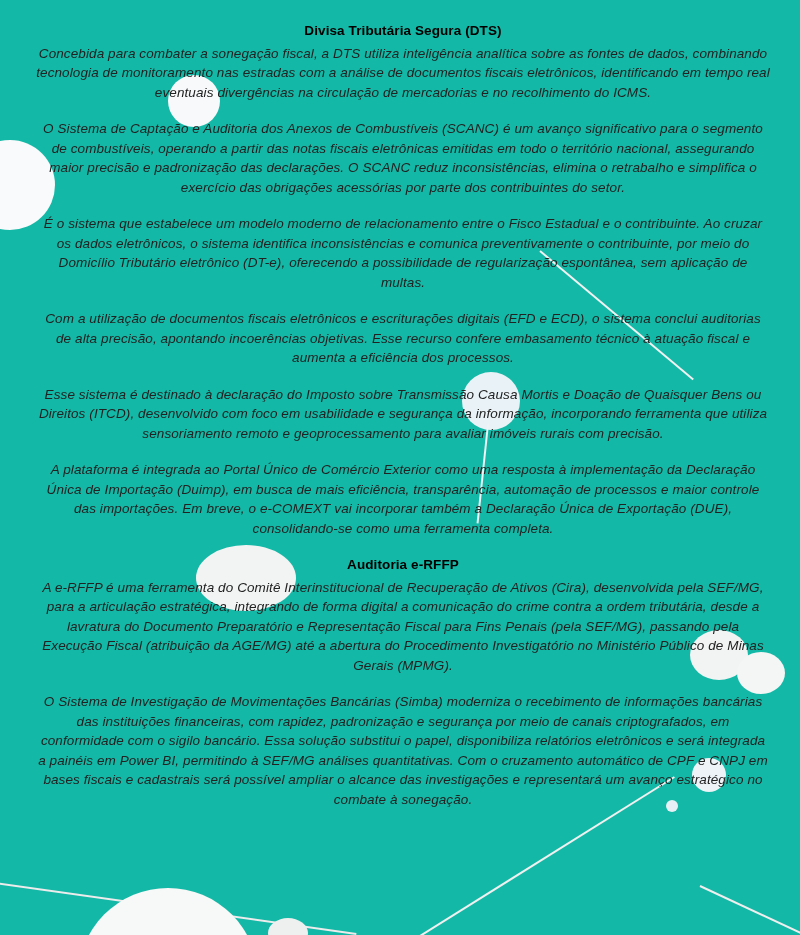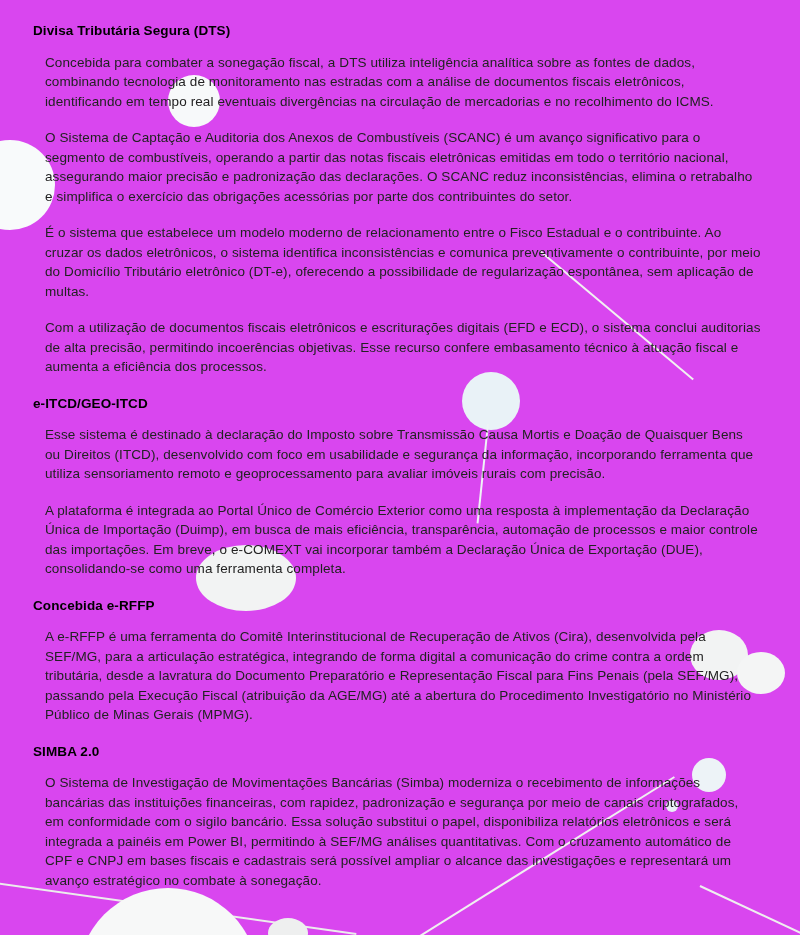--- a/index.html
+++ b/index.html
@@ -5,22 +5,23 @@
   html, body {
     margin: 0;
     padding: 0;
     background: #ffffff;
     font-family: "Liberation Sans", "DejaVu Sans", sans-serif;
   }
   .page {
     position: relative;
     width: 800px;
     height: 935px;
-    background: #d946ef;
+    background: #14b8a6;
     overflow: hidden;
+    text-align: center;
   }
   
   .bg-layer {
     position: absolute;
     inset: 0;
     z-index: 0;
     pointer-events: none;
   }
   .bg-circle {
     position: absolute;
@@ -49,25 +50,26 @@
   }
   .doc-section h2 {
     margin: 0;
     font-size: 13.5px;
     line-height: 19.5px;
     font-weight: bold;
     color: #000000;
     letter-spacing: 0.1px;
   }
   .doc-section p {
-    margin: 12px;
+    margin: 3px;
     font-size: 13.5px;
     line-height: 19.5px;
     color: #222222;
     letter-spacing: 0.1px;
+    font-style: italic;
   }
 </style>
 </head>
 <body>
 
 <div class="page">
 
   <div class="bg-layer">
     <div class="bg-circle" style="left:-35px; top:140px; width:90px; height:90px; background:#f8fafb;"></div>
     <div class="bg-circle" style="left:168px; top:75px; width:52px; height:52px; background:#f7f9fa;"></div>
@@ -95,36 +97,34 @@
 
     <section class="doc-section">
       <p>O Sistema de Captação e Auditoria dos Anexos de Combustíveis (SCANC) é um avanço significativo para o segmento de combustíveis, operando a partir das notas fiscais eletrônicas emitidas em todo o território nacional, assegurando maior precisão e padronização das declarações. O SCANC reduz inconsistências, elimina o retrabalho e simplifica o exercício das obrigações acessórias por parte dos contribuintes do setor.</p>
     </section>
 
     <section class="doc-section">
       <p>É o sistema que estabelece um modelo moderno de relacionamento entre o Fisco Estadual e o contribuinte. Ao cruzar os dados eletrônicos, o sistema identifica inconsistências e comunica preventivamente o contribuinte, por meio do Domicílio Tributário eletrônico (DT-e), oferecendo a possibilidade de regularização espontânea, sem aplicação de multas.</p>
     </section>
 
     <section class="doc-section">
-      <p>Com a utilização de documentos fiscais eletrônicos e escriturações digitais (EFD e ECD), o sistema conclui auditorias de alta precisão, permitindo incoerências objetivas. Esse recurso confere embasamento técnico à atuação fiscal e aumenta a eficiência dos processos.</p>
+      <p>Com a utilização de documentos fiscais eletrônicos e escriturações digitais (EFD e ECD), o sistema conclui auditorias de alta precisão, apontando incoerências objetivas. Esse recurso confere embasamento técnico à atuação fiscal e aumenta a eficiência dos processos.</p>
     </section>
 
     <section class="doc-section">
-      <h2>e-ITCD/GEO-ITCD</h2>
       <p>Esse sistema é destinado à declaração do Imposto sobre Transmissão Causa Mortis e Doação de Quaisquer Bens ou Direitos (ITCD), desenvolvido com foco em usabilidade e segurança da informação, incorporando ferramenta que utiliza sensoriamento remoto e geoprocessamento para avaliar imóveis rurais com precisão.</p>
     </section>
 
     <section class="doc-section">
       <p>A plataforma é integrada ao Portal Único de Comércio Exterior como uma resposta à implementação da Declaração Única de Importação (Duimp), em busca de mais eficiência, transparência, automação de processos e maior controle das importações. Em breve, o e-COMEXT vai incorporar também a Declaração Única de Exportação (DUE), consolidando-se como uma ferramenta completa.</p>
     </section>
 
     <section class="doc-section">
-      <h2>Concebida e-RFFP</h2>
+      <h2>Auditoria e-RFFP</h2>
       <p>A e-RFFP é uma ferramenta do Comitê Interinstitucional de Recuperação de Ativos (Cira), desenvolvida pela SEF/MG, para a articulação estratégica, integrando de forma digital a comunicação do crime contra a ordem tributária, desde a lavratura do Documento Preparatório e Representação Fiscal para Fins Penais (pela SEF/MG), passando pela Execução Fiscal (atribuição da AGE/MG) até a abertura do Procedimento Investigatório no Ministério Público de Minas Gerais (MPMG).</p>
     </section>
 
     <section class="doc-section">
-      <h2>SIMBA 2.0</h2>
       <p>O Sistema de Investigação de Movimentações Bancárias (Simba) moderniza o recebimento de informações bancárias das instituições financeiras, com rapidez, padronização e segurança por meio de canais criptografados, em conformidade com o sigilo bancário. Essa solução substitui o papel, disponibiliza relatórios eletrônicos e será integrada a painéis em Power BI, permitindo à SEF/MG análises quantitativas. Com o cruzamento automático de CPF e CNPJ em bases fiscais e cadastrais será possível ampliar o alcance das investigações e representará um avanço estratégico no combate à sonegação.</p>
     </section>
 
   </div>
 </div>
 
 </body></html>

